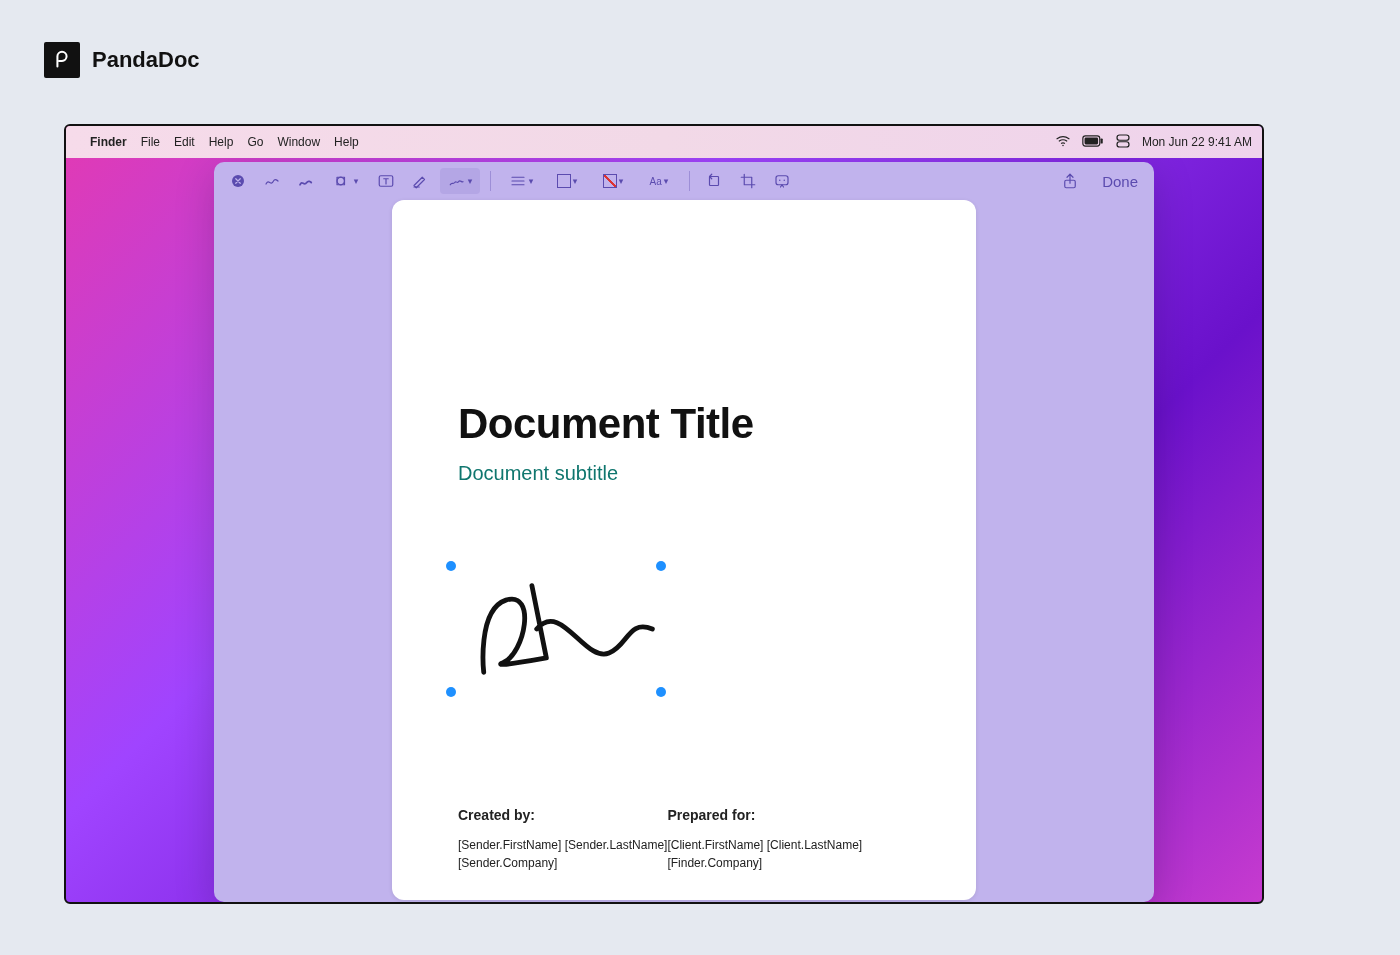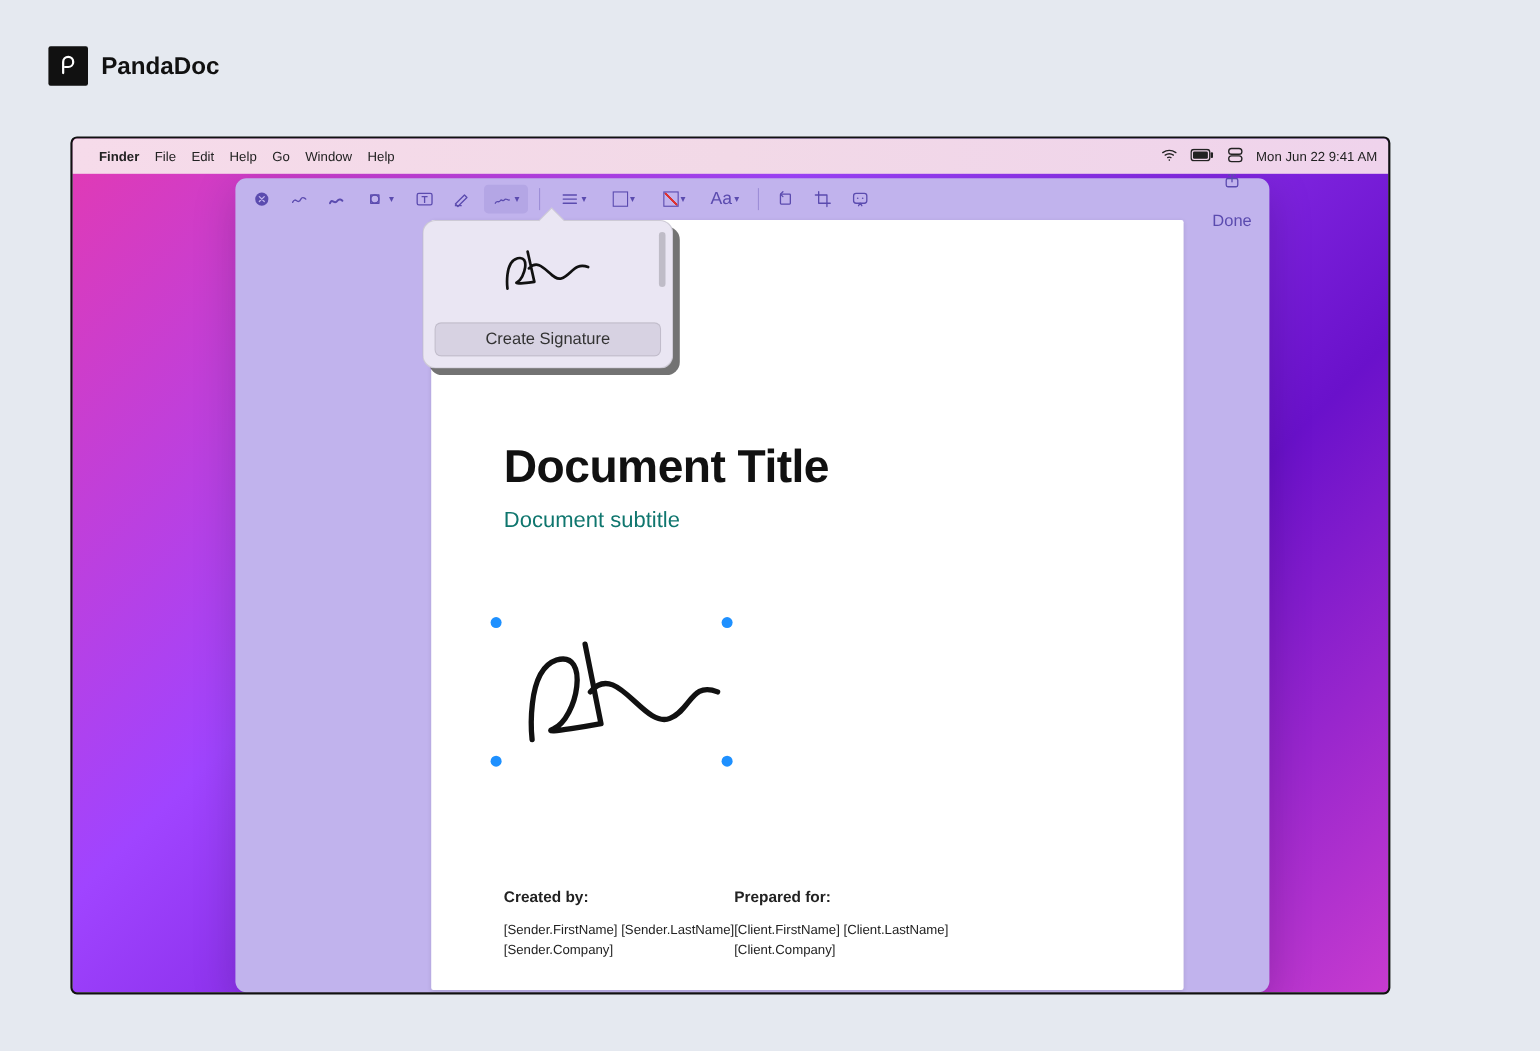--- a/index.html
+++ b/index.html
@@ -100,21 +100,20 @@
   .tb-left {
     display: flex;
     align-items: center;
     gap: 6px;
   }
   .tb-right {
     margin-left: auto;
     display: flex;
     align-items: center;
     gap: 12px;
-    flex-direction: column;
   }
   .tb-btn {
     width: 28px;
     height: 26px;
     display: flex;
     align-items: center;
     justify-content: center;
     color: #5B4BAF;
     border-radius: 4px;
     cursor: pointer;
@@ -201,24 +200,24 @@
     color: #333;
     cursor: pointer;
     text-align: center;
   }
 
   
   .doc {
     position: absolute;
     top: 38px;
     left: 178px;
-    width: 684px;
+    width: 584px;
     height: 700px;
     background: #fff;
-    border-radius: 2px;
+    border-radius: 12px;
     box-shadow: 0 1px 4px rgba(0,0,0,0.1);
     padding: 200px 66px 40px;
   }
   .doc h1 {
     font-size: 42px;
     font-weight: 700;
     color: #111;
     letter-spacing: -0.5px;
   }
   .doc .subtitle {
@@ -368,21 +367,21 @@
         </div>
         <div class="tb-btn combo">
           <span class="swatch"></span>
           <span class="chev">▾</span>
         </div>
         <div class="tb-btn combo">
           <span class="swatch diag"></span>
           <span class="chev">▾</span>
         </div>
         <div class="tb-btn combo">
-          <span style="font-size:16px;">Aa</span>
+          <span style="font-size:10px;">Aa</span>
           <span class="chev">▾</span>
         </div>
         <div class="tb-sep"></div>
         <div class="tb-btn">
           <svg class="icon" viewBox="0 0 24 24">
               <rect x="6" y="6" width="12" height="12" rx="1"></rect>
               <path d="M9 3l-3 3 3 3"></path>
             </svg>
         </div>
         <div class="tb-btn">
@@ -406,31 +405,20 @@
           <svg class="icon" viewBox="0 0 24 24">
               <path d="M12 3v12"></path>
               <path d="M8 7l4-4 4 4"></path>
               <rect x="5" y="11" width="14" height="10" rx="2"></rect>
             </svg>
         </div>
         <div class="done-btn">Done</div>
       </div>
     </div>
 
-    <div class="popover">
-      <div class="popover-preview">
-        <svg class="sig-svg" viewBox="0 0 180 80" width="110" height="58">
-          <path d="M30 70 C30 70 25 30 45 25 C65 20 55 55 45 60 C35 65 70 60 70 60 L60 15 M62 40 C80 20 95 60 110 55 C125 50 130 30 150 38"></path>
-        </svg>
-        <div class="scrollthumb"></div>
-      </div>
-      <div class="popover-btn-row">
-        <div class="popover-btn">Create Signature</div>
-      </div>
-    </div>
 
     <div class="doc">
       <h1>Document Title</h1>
       <div class="subtitle">Document subtitle</div>
 
       <div class="sig-block">
         <svg class="sig-svg" viewBox="0 0 220 130" width="212" height="128">
           <path d="M35 110 C35 110 28 45 58 35 C90 25 78 90 55 100 C40 106 100 95 100 95 L85 20 M90 65 C115 35 140 100 165 90 C185 82 185 55 210 65" stroke-width="5"></path>
         </svg>
         <div class="handle h-tl"></div>
@@ -441,20 +429,20 @@
 
       <div class="doc-footer">
         <div class="col">
           <div class="heading">Created by:</div>
           <div>[Sender.FirstName] [Sender.LastName]</div>
           <div>[Sender.Company]</div>
         </div>
         <div class="col">
           <div class="heading">Prepared for:</div>
           <div>[Client.FirstName] [Client.LastName]</div>
-          <div>[Client.Company]</div>
+          <div>[Finder.Company]</div>
         </div>
       </div>
     </div>
 
   </div>
 
 </div>
 
 </body></html>

